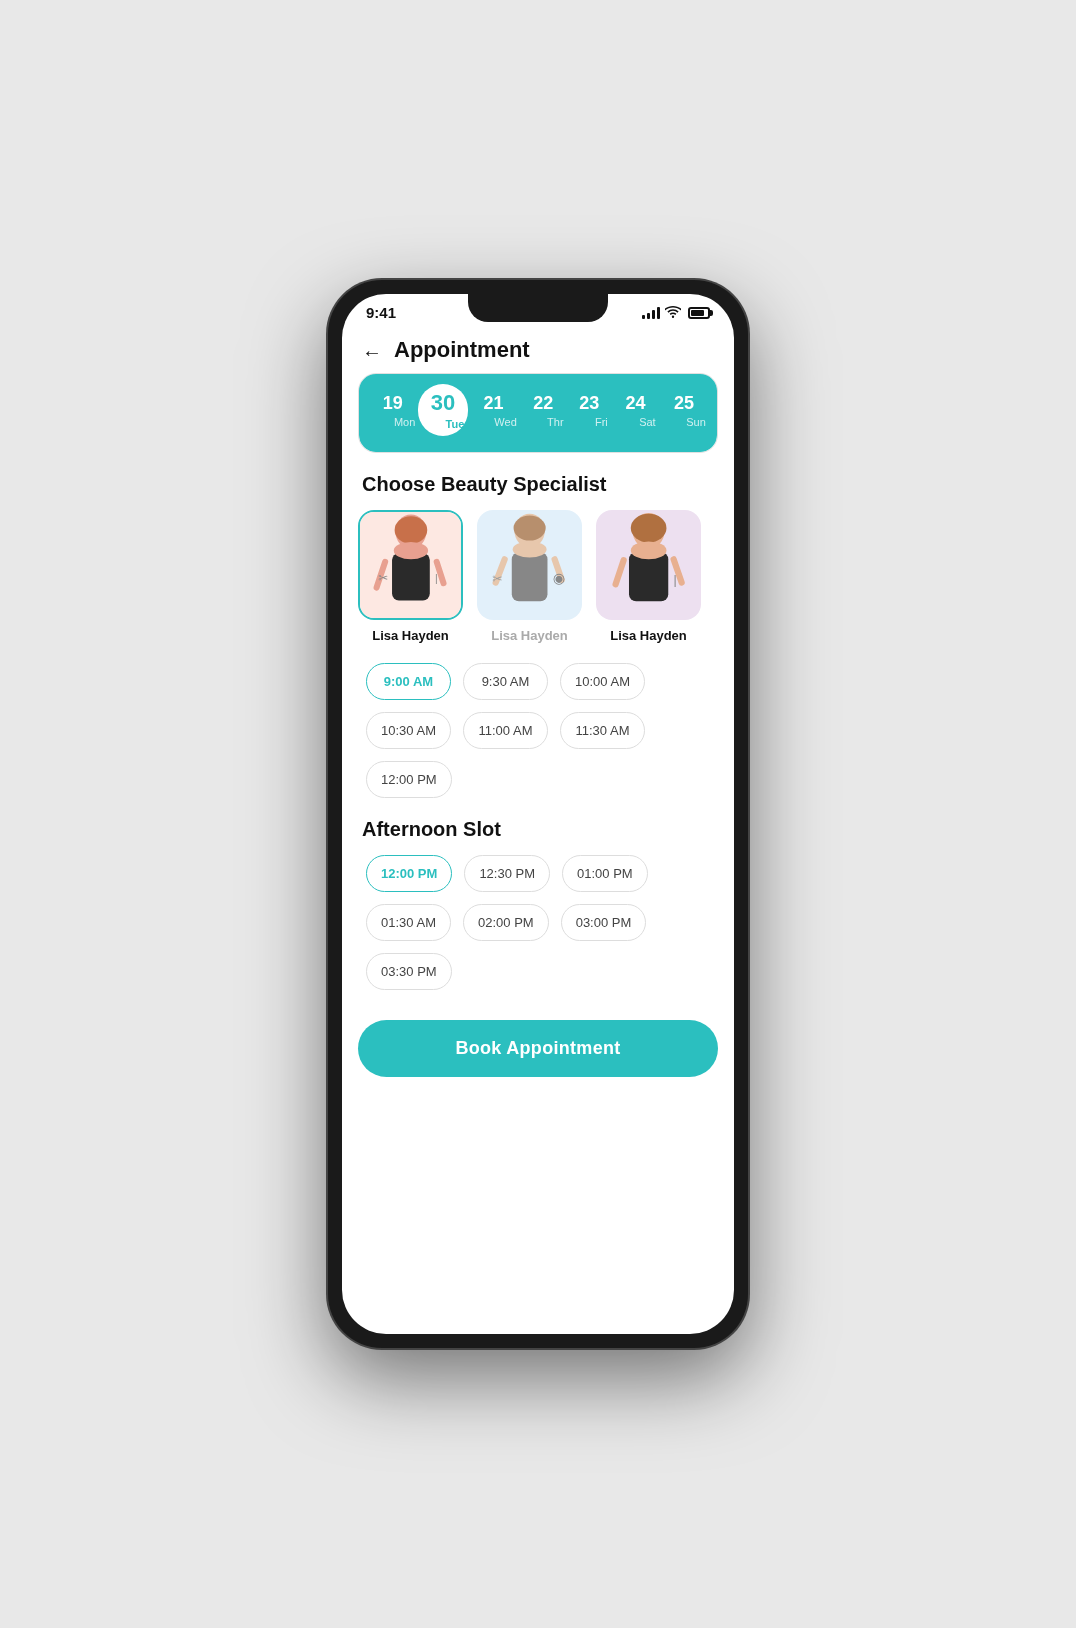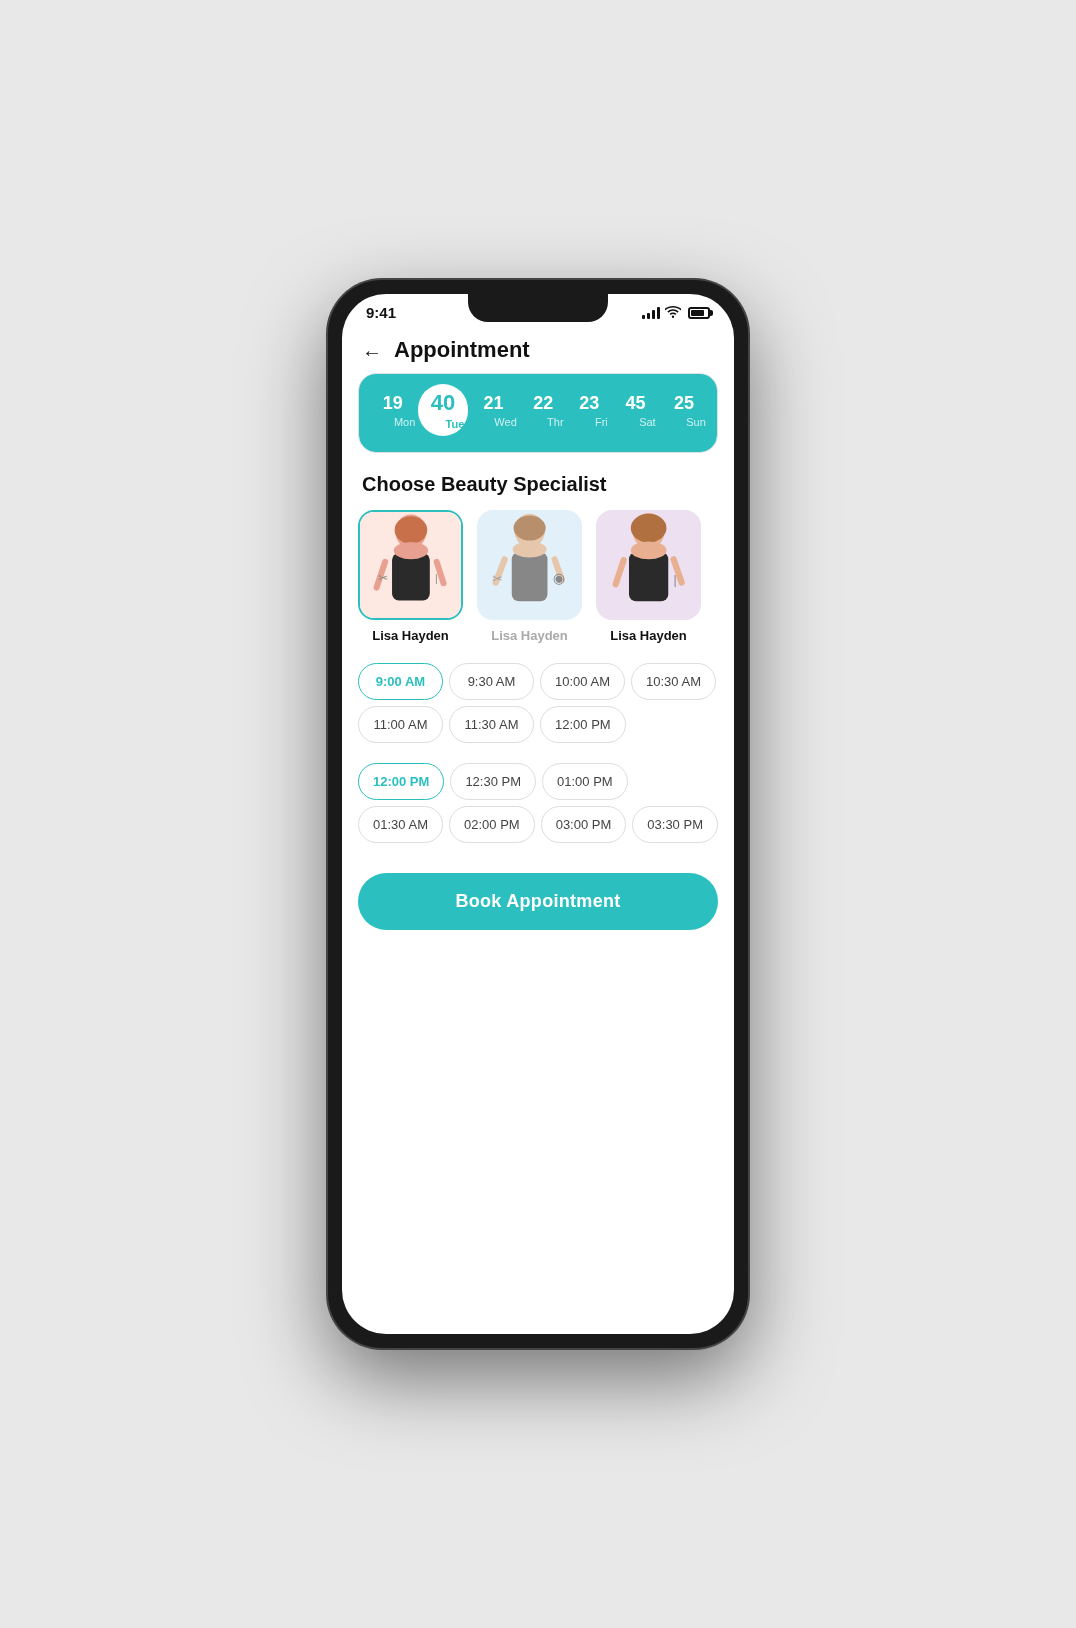--- a/index.html
+++ b/index.html
@@ -284,22 +284,22 @@
       text-align: center;
     }
     .specialist-card.inactive .specialist-name {
       color: #aaa;
     }
 
     
     .slots-grid {
       display: flex;
       flex-wrap: wrap;
-      gap: 6px;
-      padding: 0 16px 20px;
+      gap: 12px;
+      padding: 0 24px 20px;
     }
     .slot-btn {
       padding: 10px 14px;
       border-radius: 24px;
       border: 1.5px solid #ddd;
       background: #fff;
       font-size: 13px;
       font-weight: 500;
       color: #444;
       cursor: pointer;
@@ -363,37 +363,37 @@
         <span class="header-title">Appointment</span>
       </div>
 
       <div class="date-section">
         <div class="dates-row" id="dates-row">
             <div class="date-item">
     <span class="date-num">19</span>
     <span class="date-day">Mon</span>
   </div>
             <div class="date-item selected">
-    <span class="date-num">40</span>
+    <span class="date-num">30</span>
     <span class="date-day">Tue</span>
   </div>
             <div class="date-item">
     <span class="date-num">21</span>
     <span class="date-day">Wed</span>
   </div>
             <div class="date-item">
     <span class="date-num">22</span>
     <span class="date-day">Thr</span>
   </div>
             <div class="date-item">
     <span class="date-num">23</span>
     <span class="date-day">Fri</span>
   </div>
             <div class="date-item">
-    <span class="date-num">45</span>
+    <span class="date-num">24</span>
     <span class="date-day">Sat</span>
   </div>
             <div class="date-item">
     <span class="date-num">25</span>
     <span class="date-day">Sun</span>
   </div>
           </div>
       </div>
 
       <div class="section-title">Choose Beauty Specialist</div>
@@ -453,20 +453,21 @@
       <div class="slots-grid" id="morning-slots">
           <button class="slot-btn selected">9:00 AM</button>
           <button class="slot-btn">9:30 AM</button>
           <button class="slot-btn">10:00 AM</button>
           <button class="slot-btn">10:30 AM</button>
           <button class="slot-btn">11:00 AM</button>
           <button class="slot-btn">11:30 AM</button>
           <button class="slot-btn">12:00 PM</button>
         </div>
 
+      <div class="section-title">Afternoon Slot</div>
       <div class="slots-grid" id="afternoon-slots">
           <button class="slot-btn selected">12:00 PM</button>
           <button class="slot-btn">12:30 PM</button>
           <button class="slot-btn">01:00 PM</button>
           <button class="slot-btn">01:30 AM</button>
           <button class="slot-btn">02:00 PM</button>
           <button class="slot-btn">03:00 PM</button>
           <button class="slot-btn">03:30 PM</button>
         </div>
 

